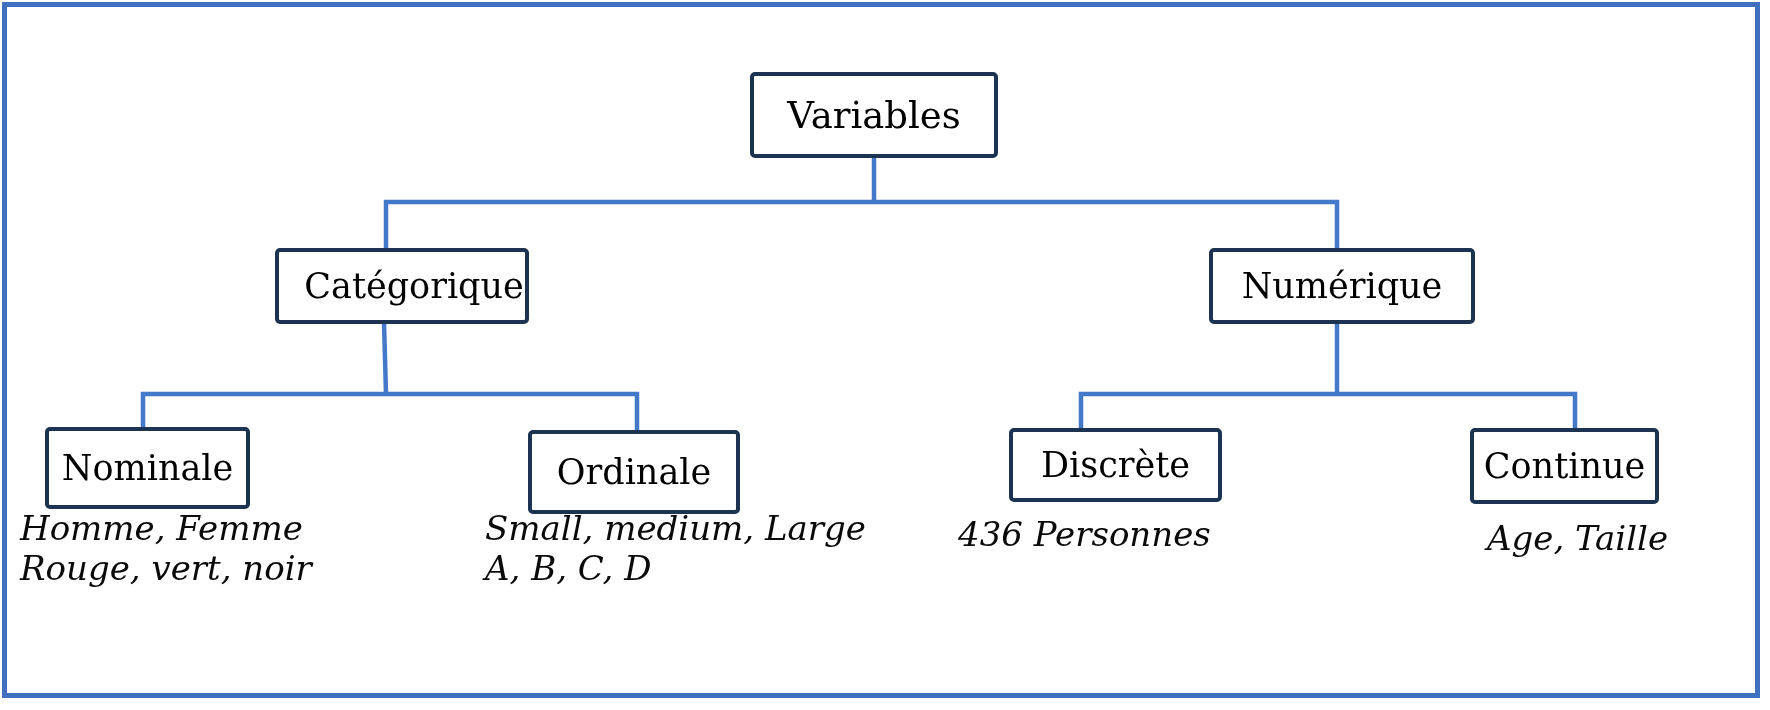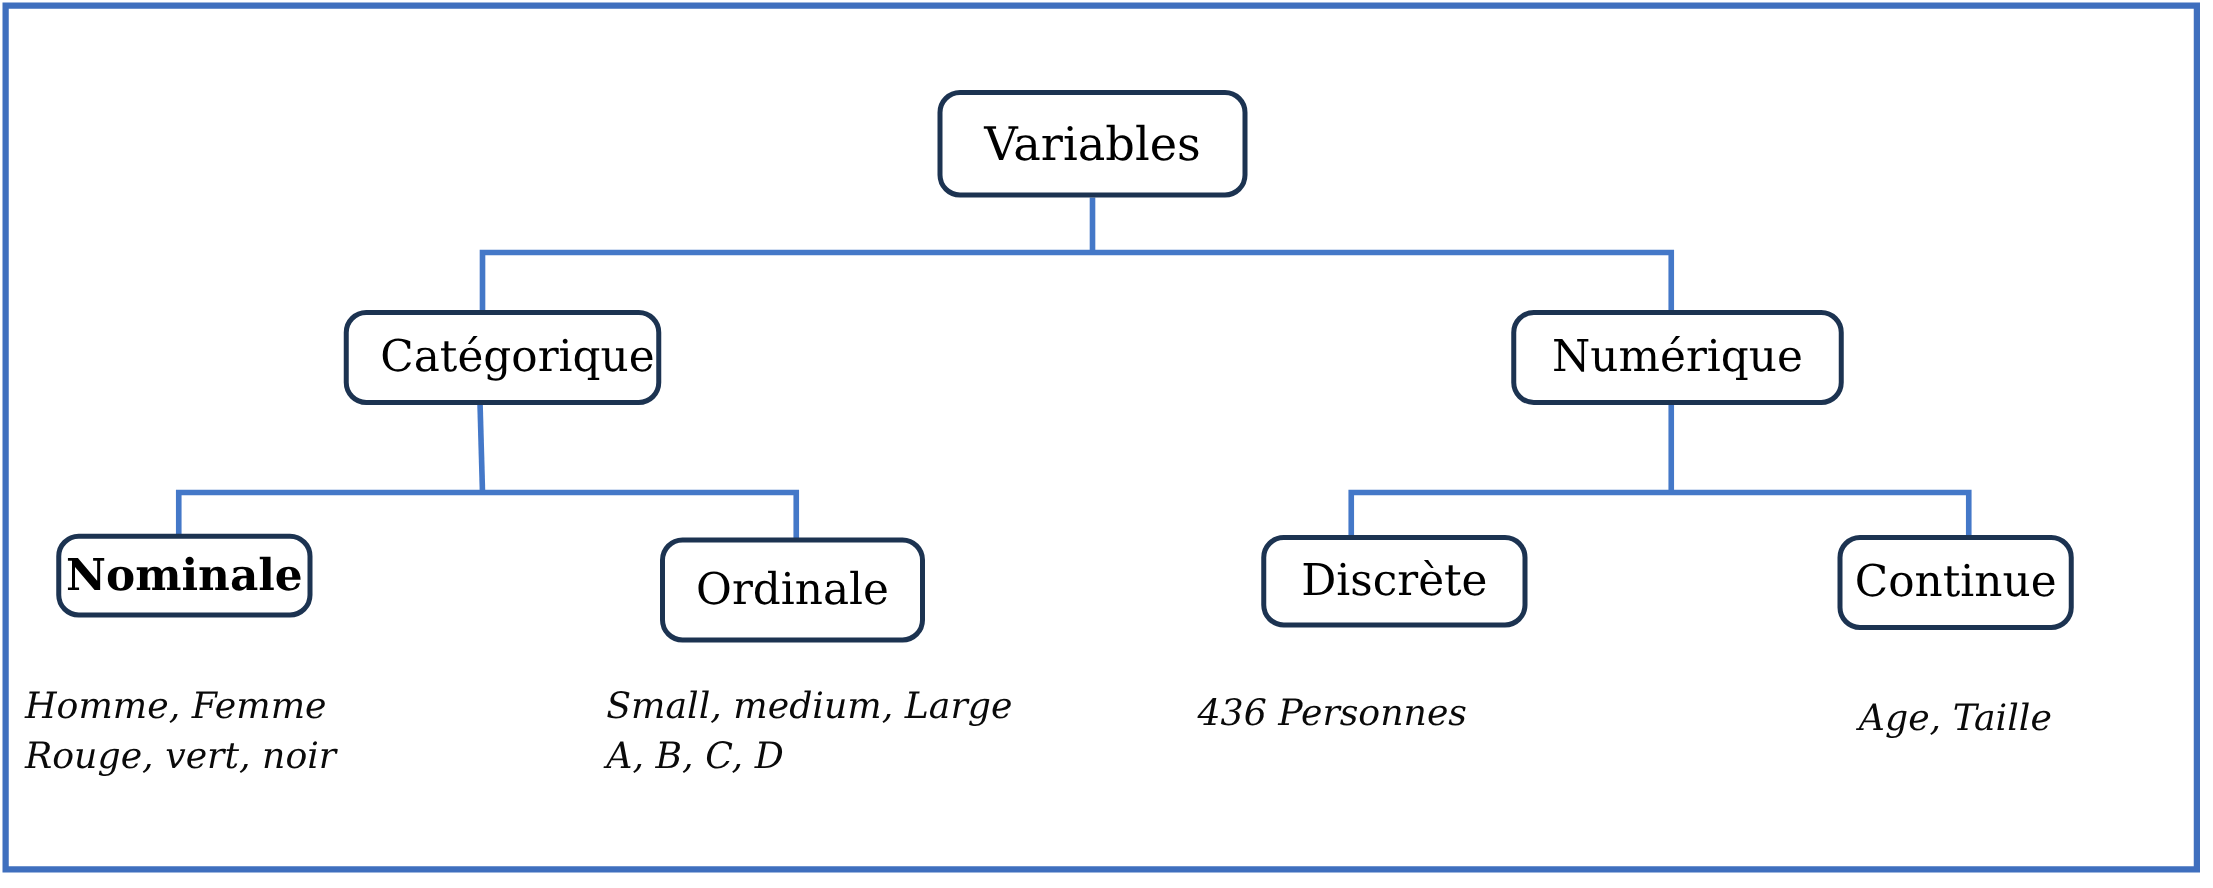--- a/index.html
+++ b/index.html
@@ -34,38 +34,37 @@
   }
   .connectors path {
     fill: none;
     stroke: #4478c8;
     stroke-width: 4.5px;
   }
   .node {
     position: absolute;
     background: #ffffff;
     border: 4px solid #1c3351;
-    border-radius: 18px;
+    border-radius: 5px;
     box-sizing: border-box;
     display: flex;
     align-items: center;
     justify-content: center;
     color: #000000;
     font-size: 35px;
     white-space: nowrap;
   }
   .node.root { font-size: 37px; }
   .caption {
     position: absolute;
     color: #0a0a0a;
     font-style: italic;
-    font-size: 29px;
+    font-size: 34px;
     line-height: 40px;
     white-space: nowrap;
-    margin-top: 36px;
   }
 </style>
 </head>
 <body>
 
 <div class="canvas">
 
   <svg class="connectors" viewBox="0 0 1770 710" xmlns="http://www.w3.org/2000/svg">
 
     <path d="M 874 158 L 874 202"></path>
@@ -86,21 +85,21 @@
   </div>
 
   <div class="node" style="left:275px; top:248px; width:254px; height:76px;padding-left:24px;">
     <span>Catégorique</span>
   </div>
 
   <div class="node" style="left:1209px; top:248px; width:266px; height:76px;">
     <span>Numérique</span>
   </div>
 
-  <div class="node" style="left:45px; top:427px; width:205px; height:67px;font-weight:bold;">
+  <div class="node" style="left:45px; top:427px; width:205px; height:82px;">
     <span>Nominale</span>
   </div>
 
   <div class="node" style="left:528px; top:430px; width:212px; height:84px;">
     <span>Ordinale</span>
   </div>
 
   <div class="node" style="left:977px; top:428px; width:213px; height:74px;margin-left:32px;">
     <span>Discrète</span>
   </div>

